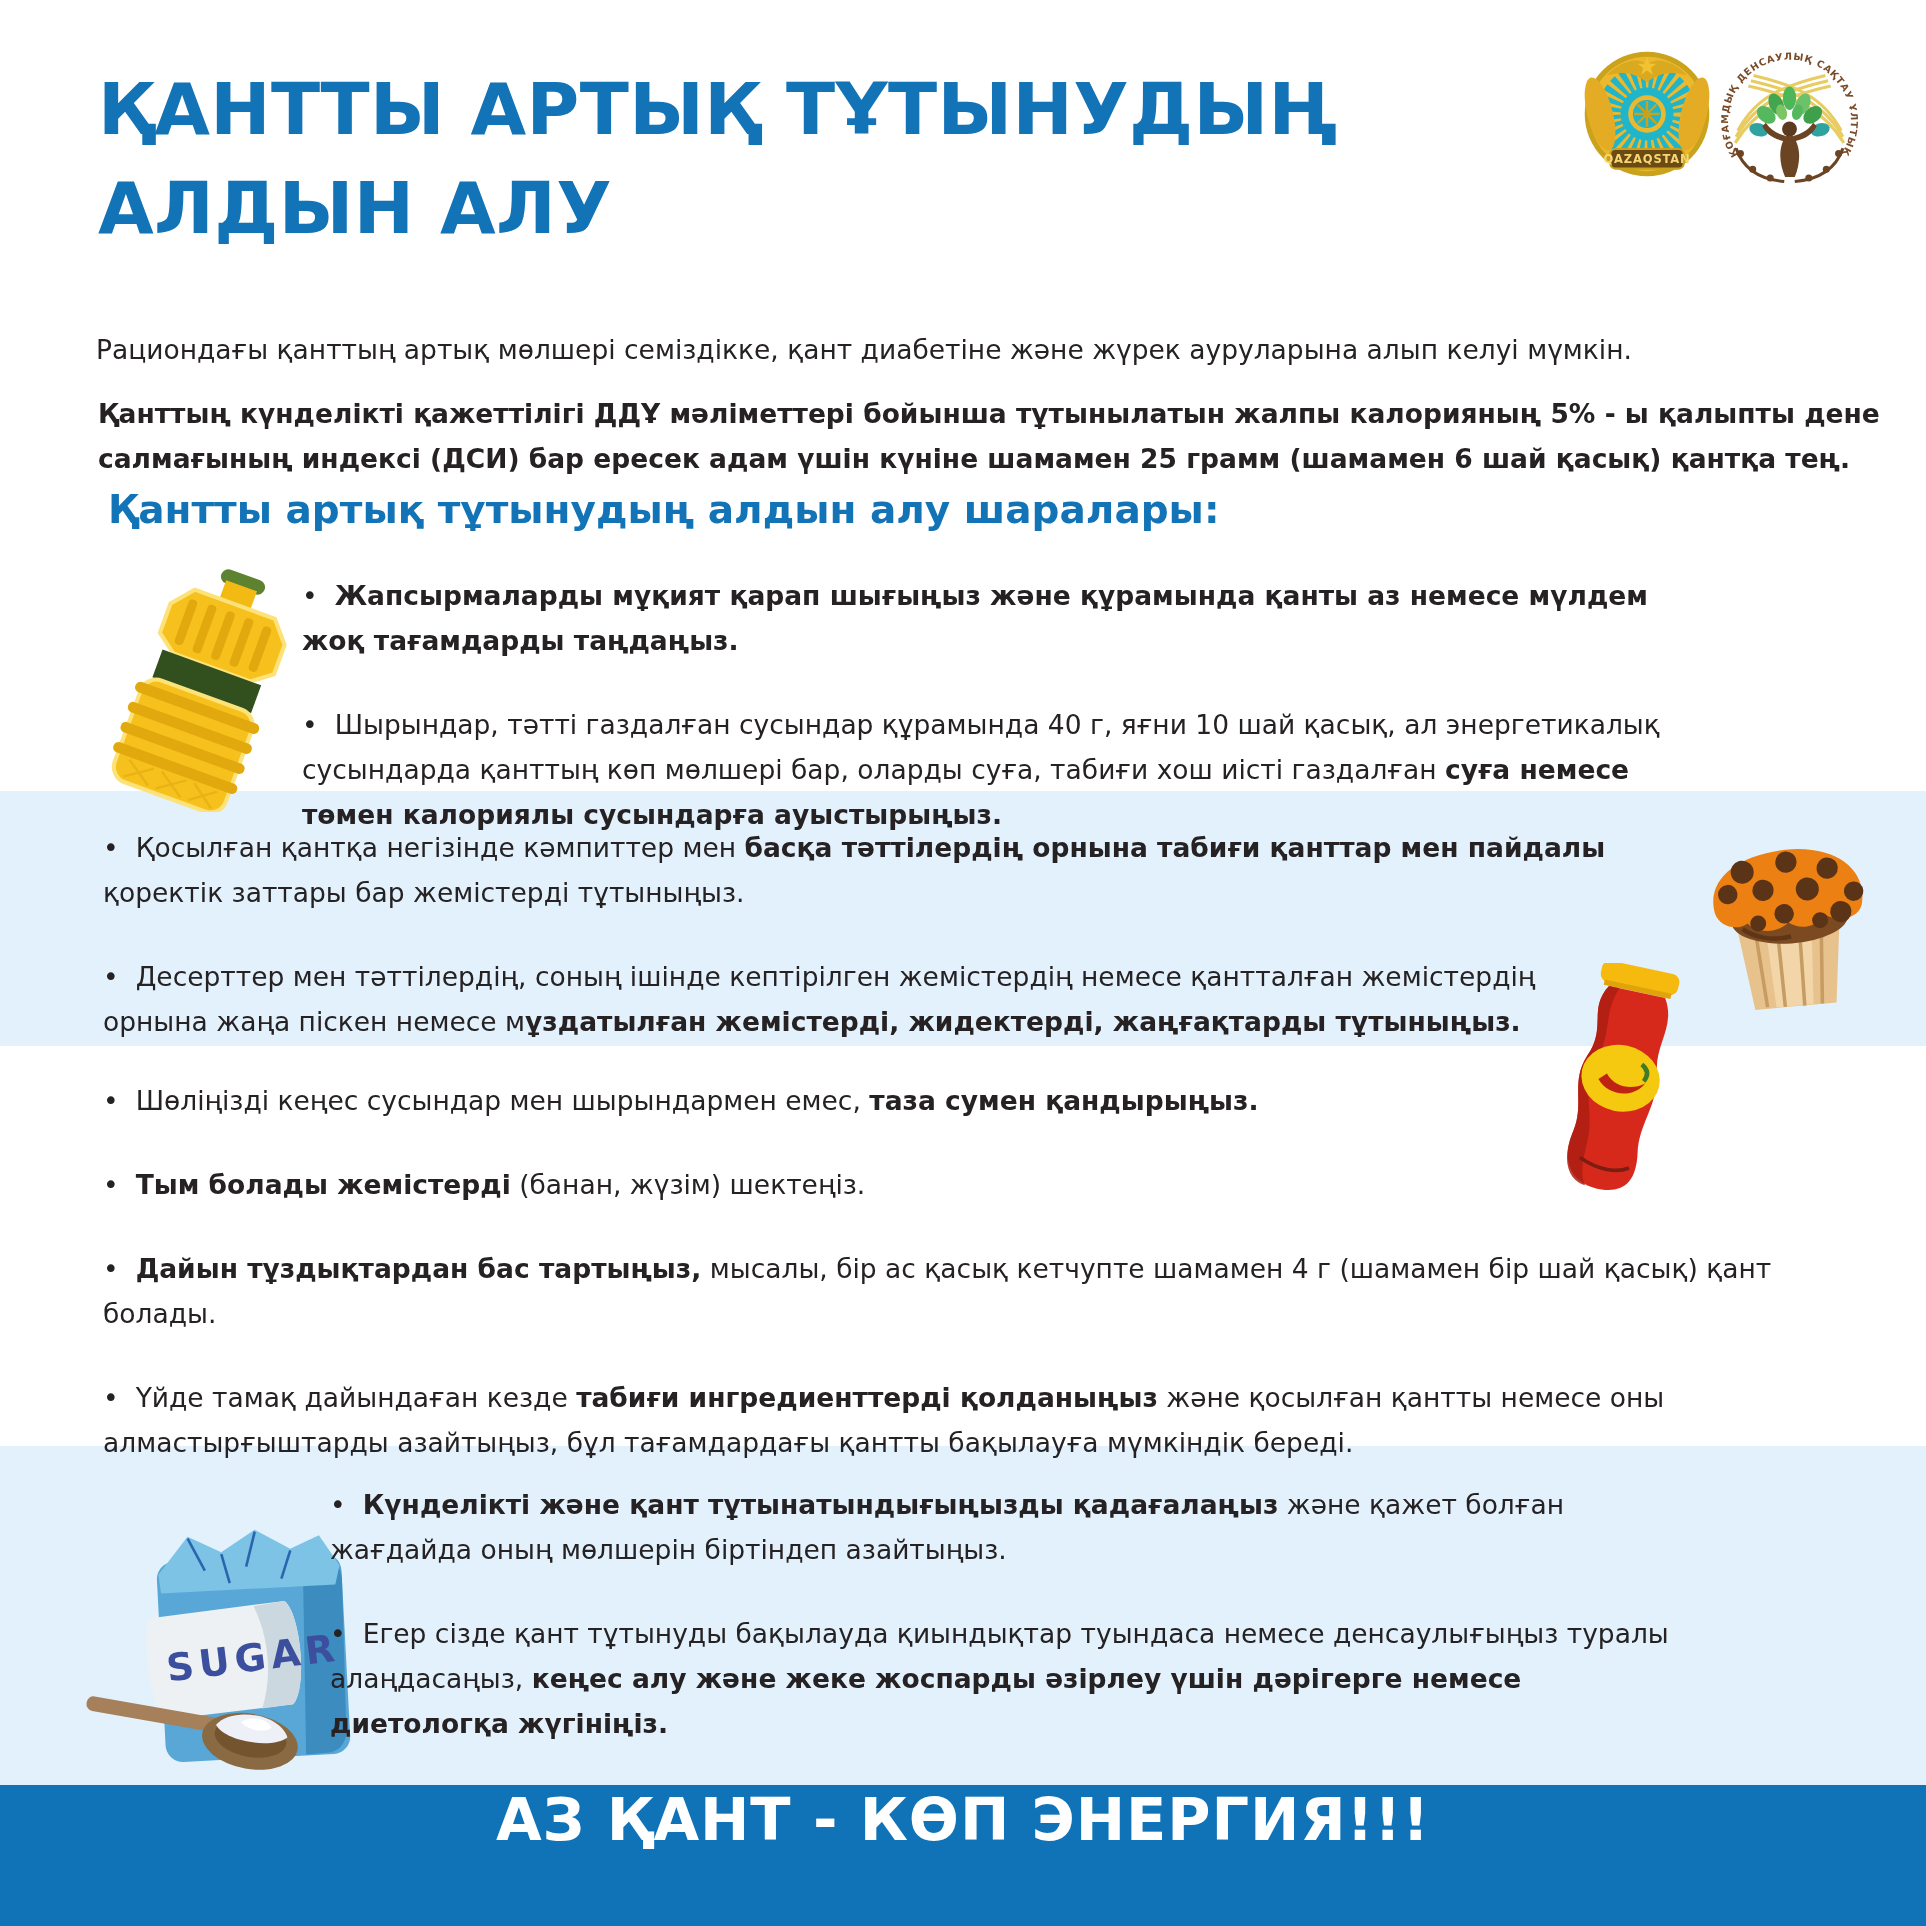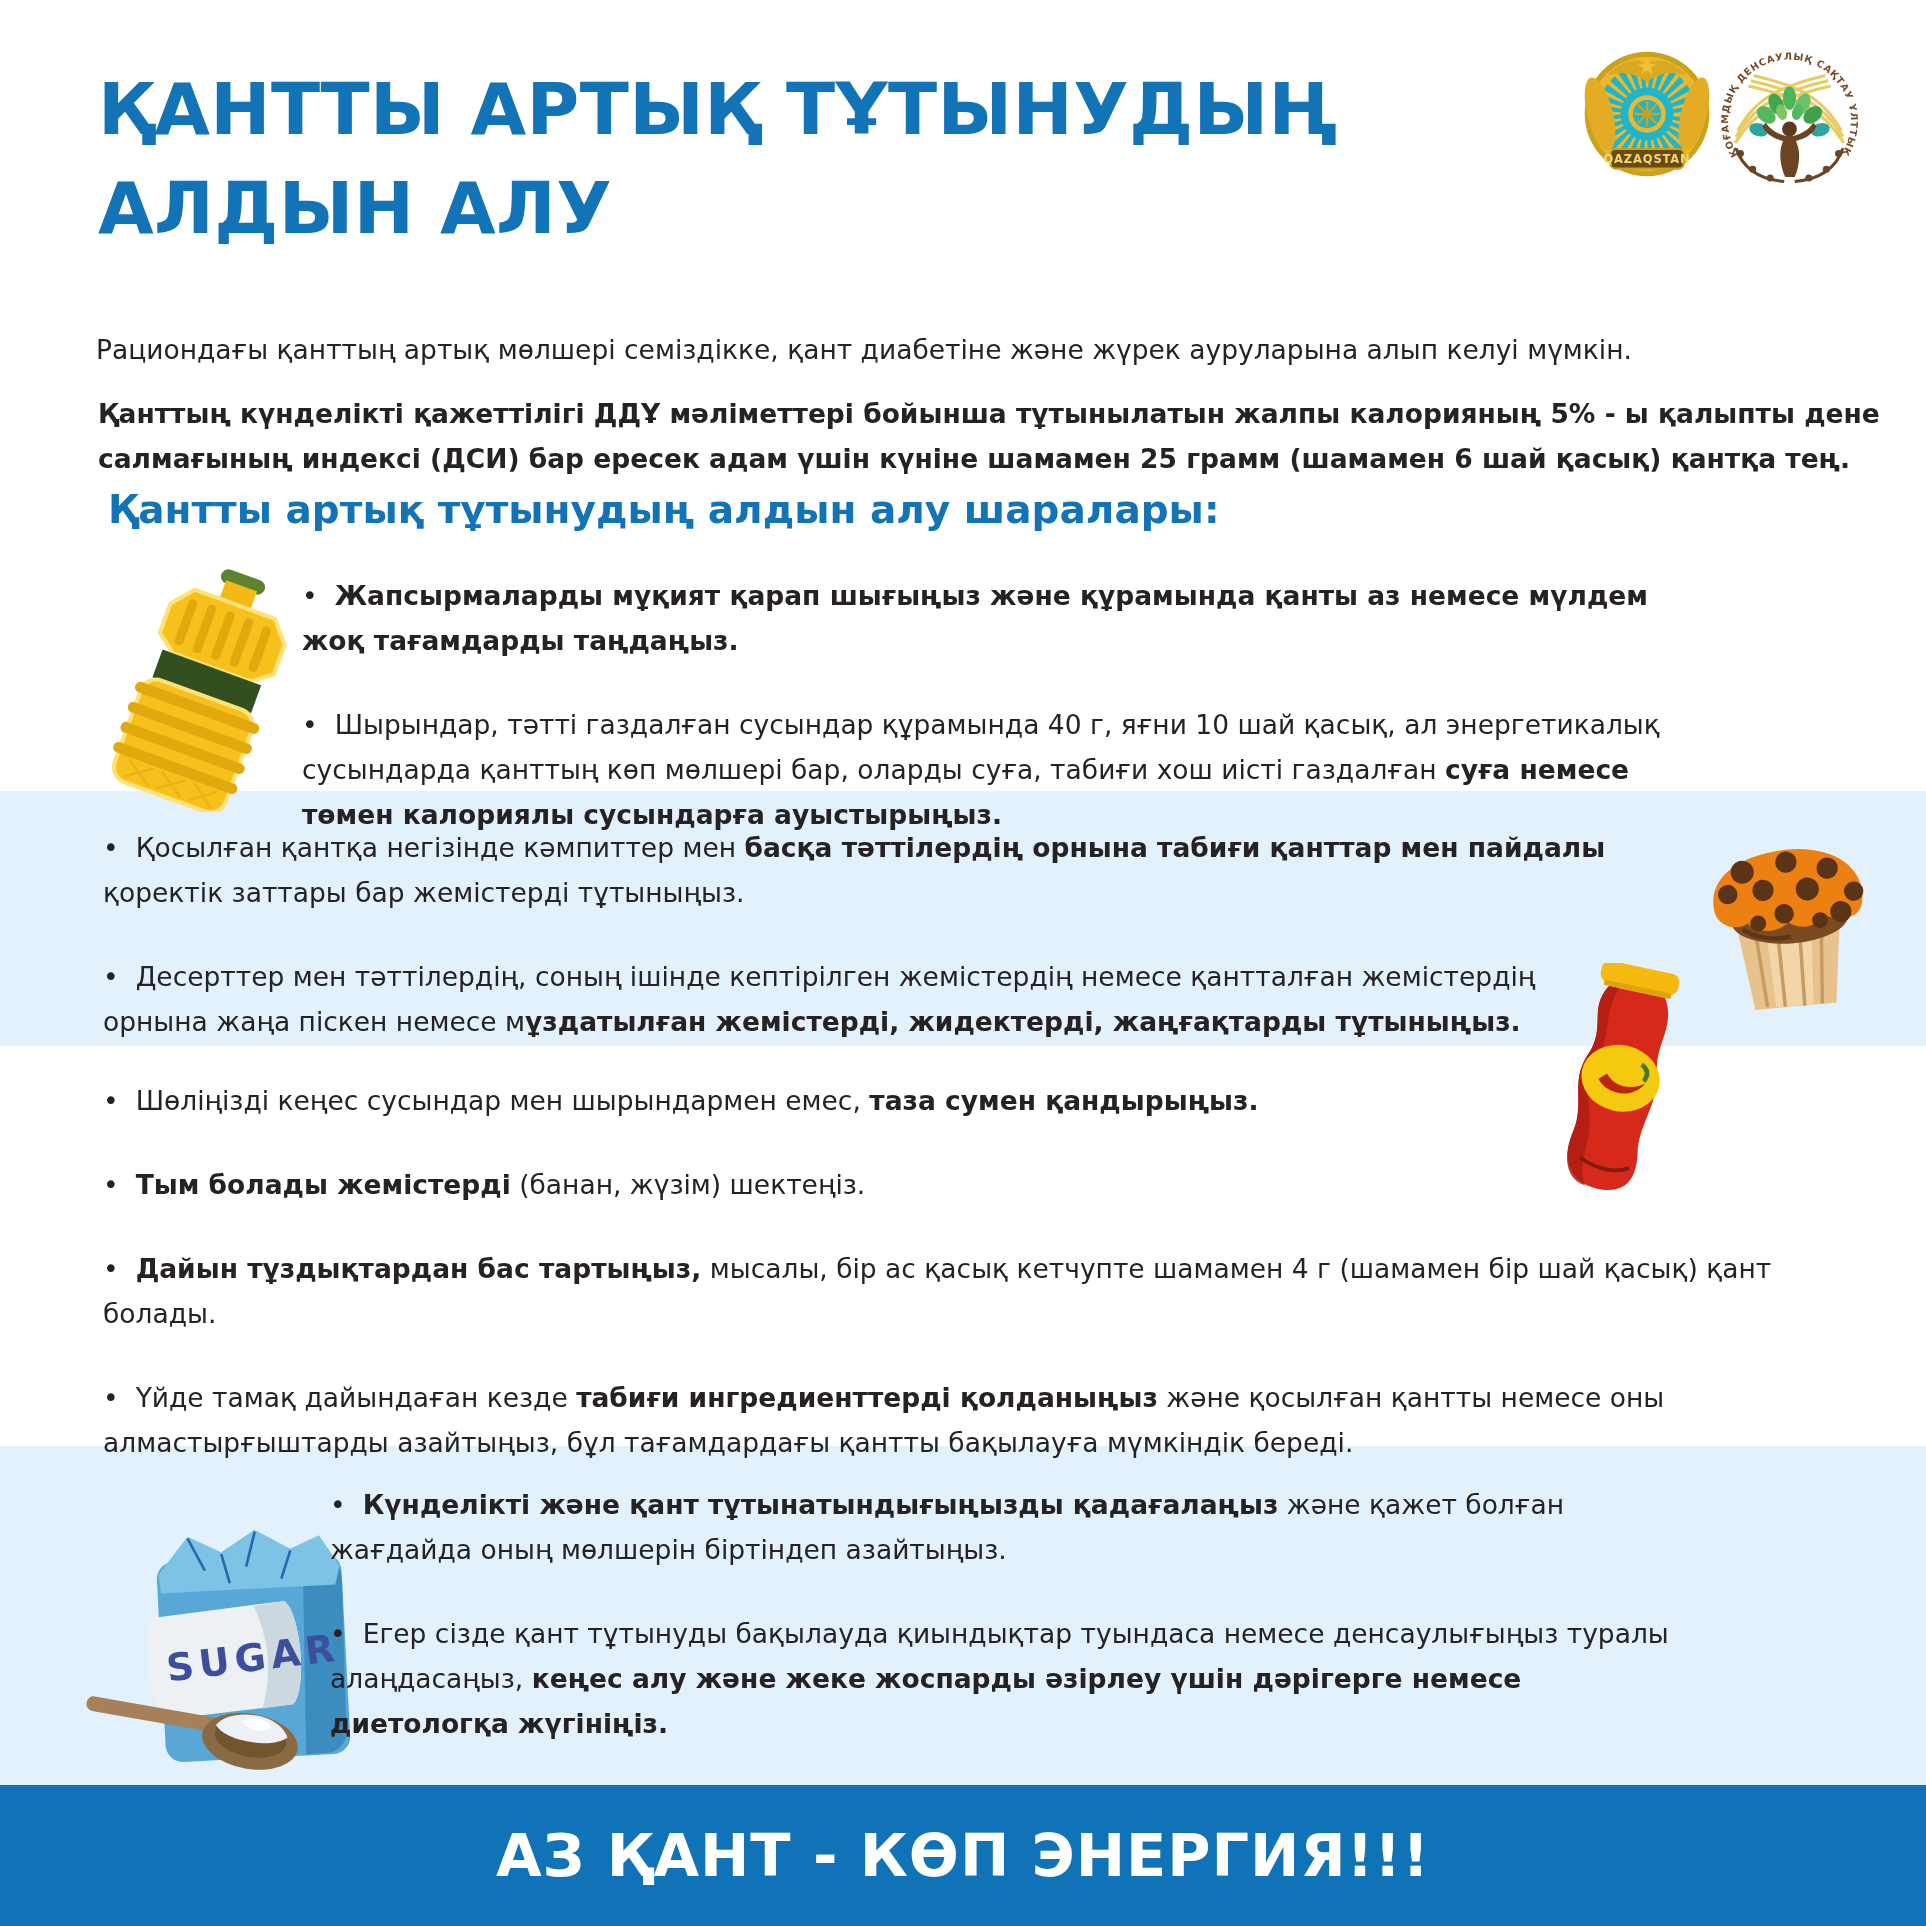--- a/index.html
+++ b/index.html
@@ -37,21 +37,21 @@
   .band2{top:1446px;height:340px;}
 
   .ill{z-index:2;}
   .ill-oil{left:81px;top:566px;width:246px;height:246px;}
   .ill-muffin{left:1690px;top:832px;width:197px;height:186px;}
   .ill-sauce{left:1532px;top:963px;width:171px;height:242px;}
   .ill-sugar{left:77px;top:1508px;width:278px;height:285px;}
 
   .footer{
     left:0;top:1785px;width:1926px;height:141px;background:#1173b7;z-index:3;
-    display:flex;align-items:center;justify-content:center;
+    display:flex;justify-content:center;
   }
   .slogan{color:#ffffff;font-size:59px;font-weight:800;letter-spacing:0.9px;}
 </style>
 </head>
 <body>
 
 <div class="abs band band1"></div>
 <div class="abs band band2"></div>
 
 <div class="abs title">

